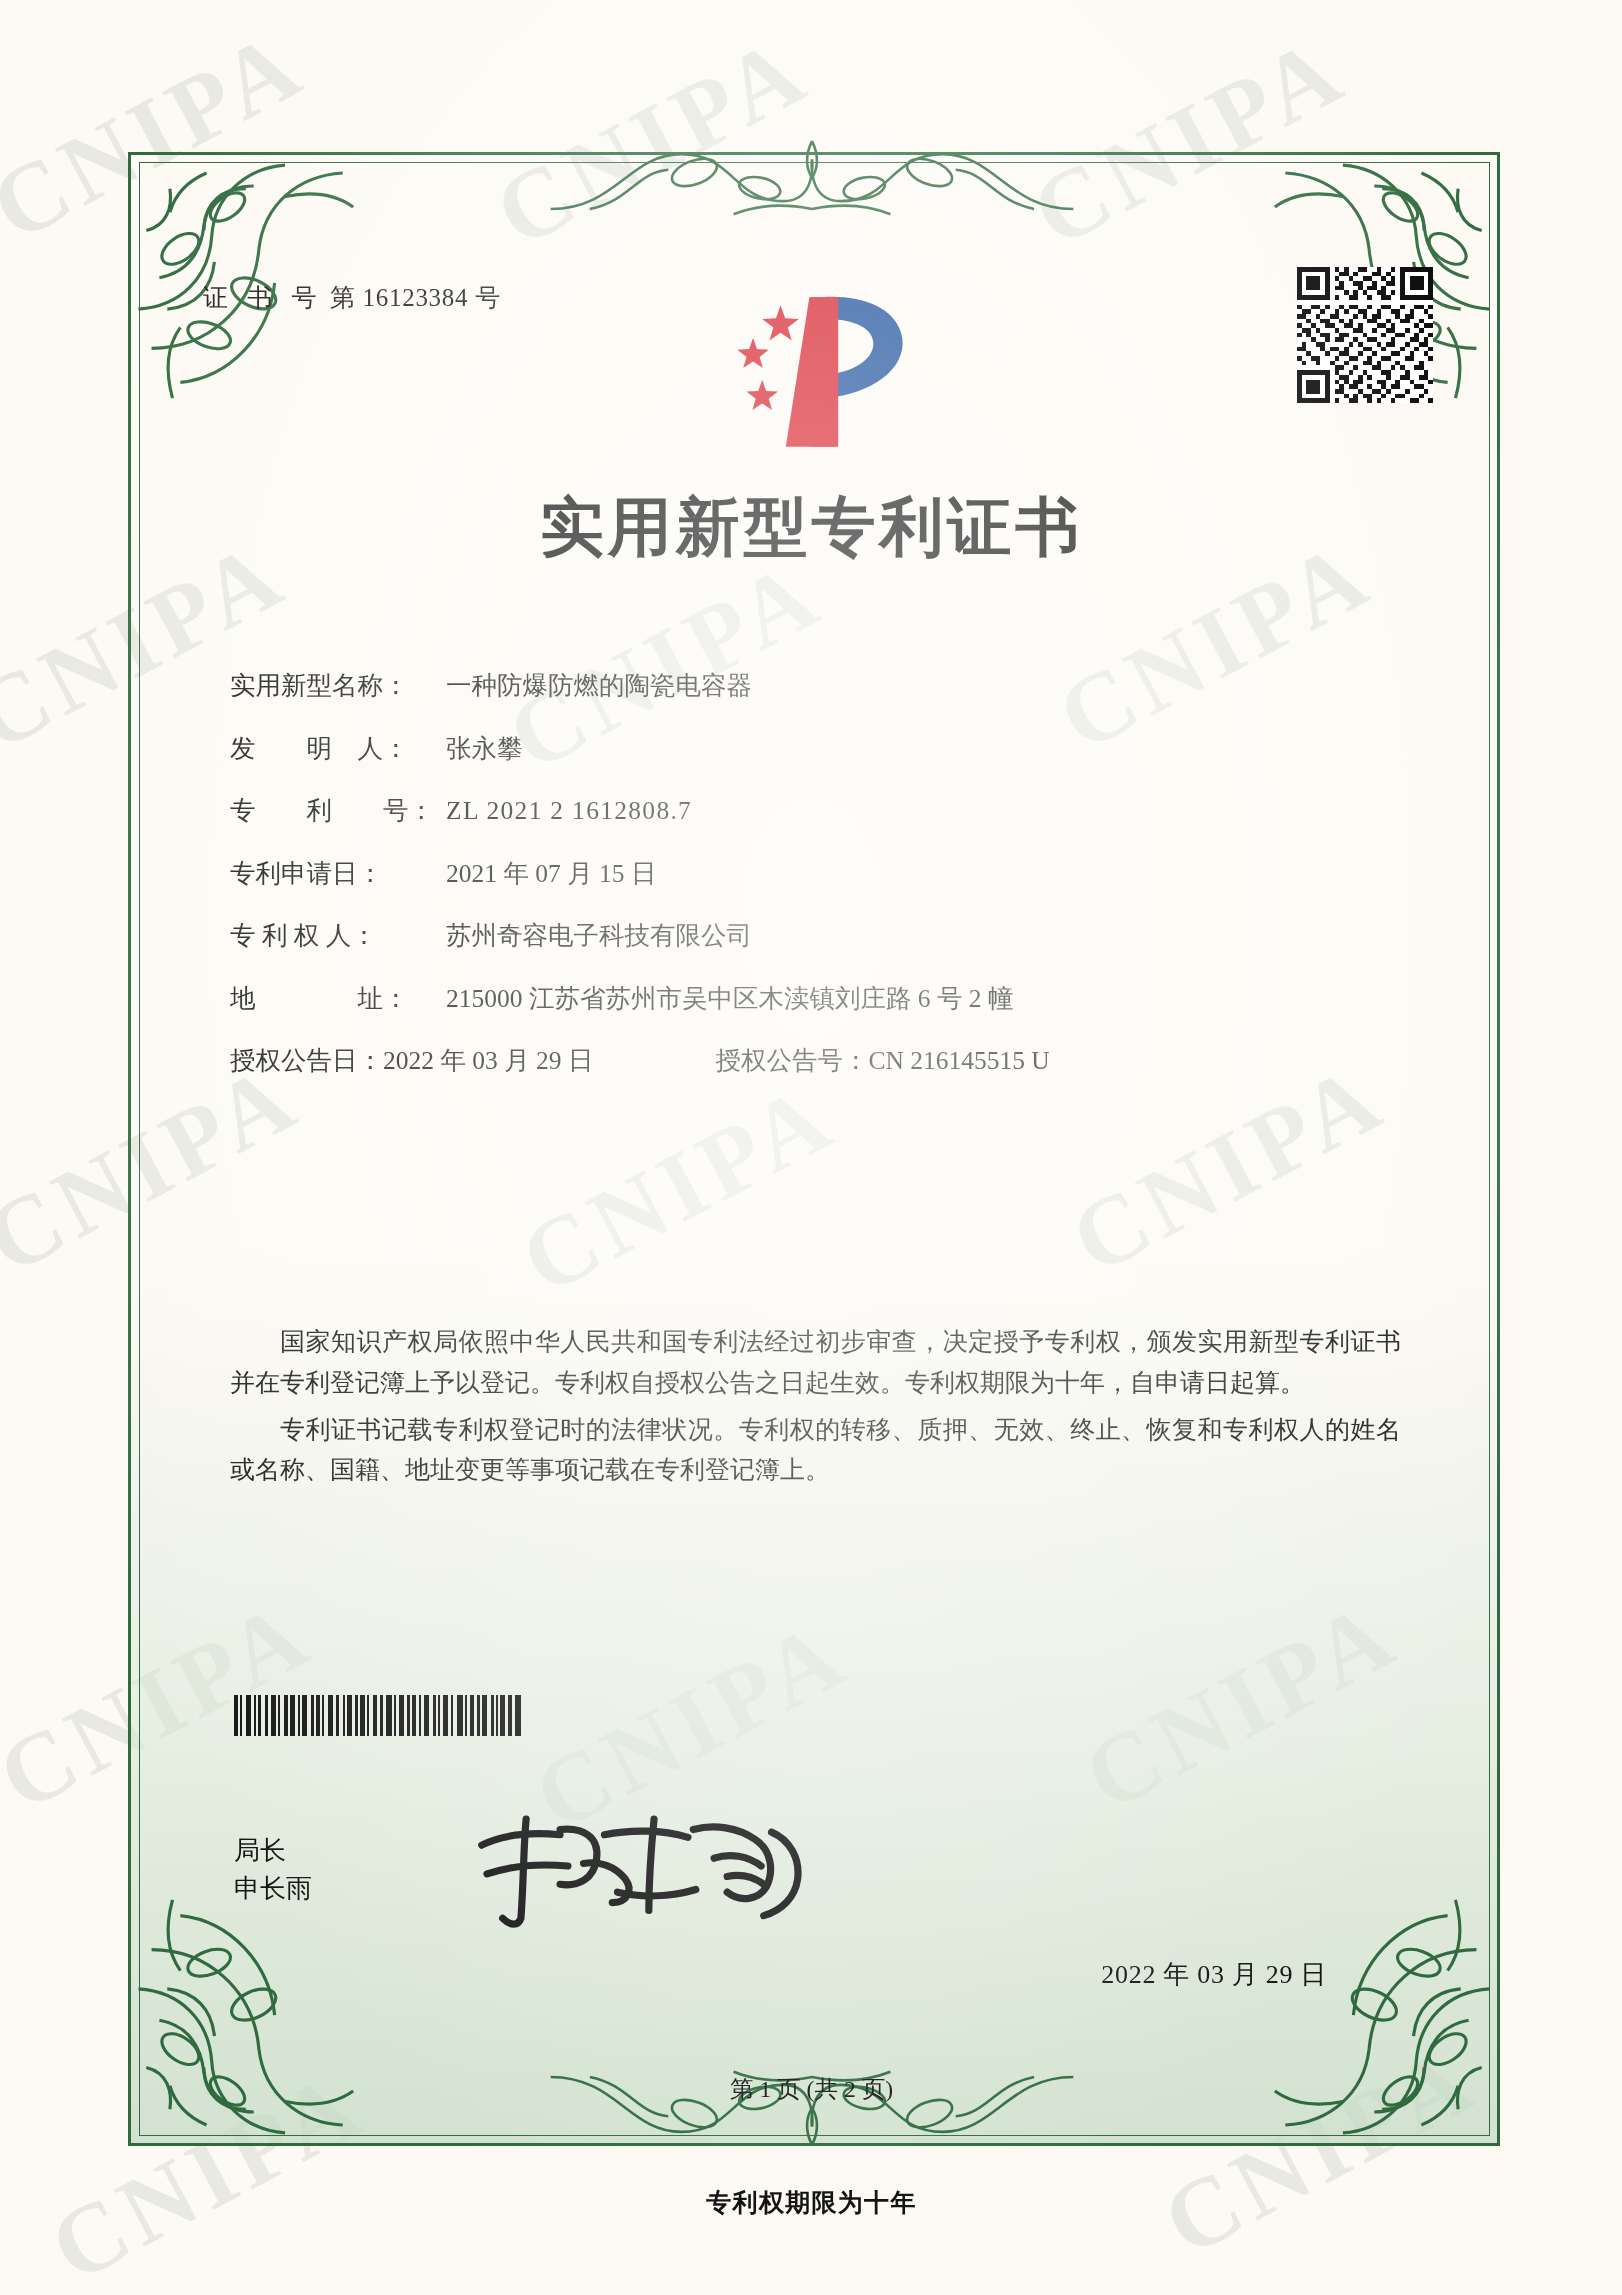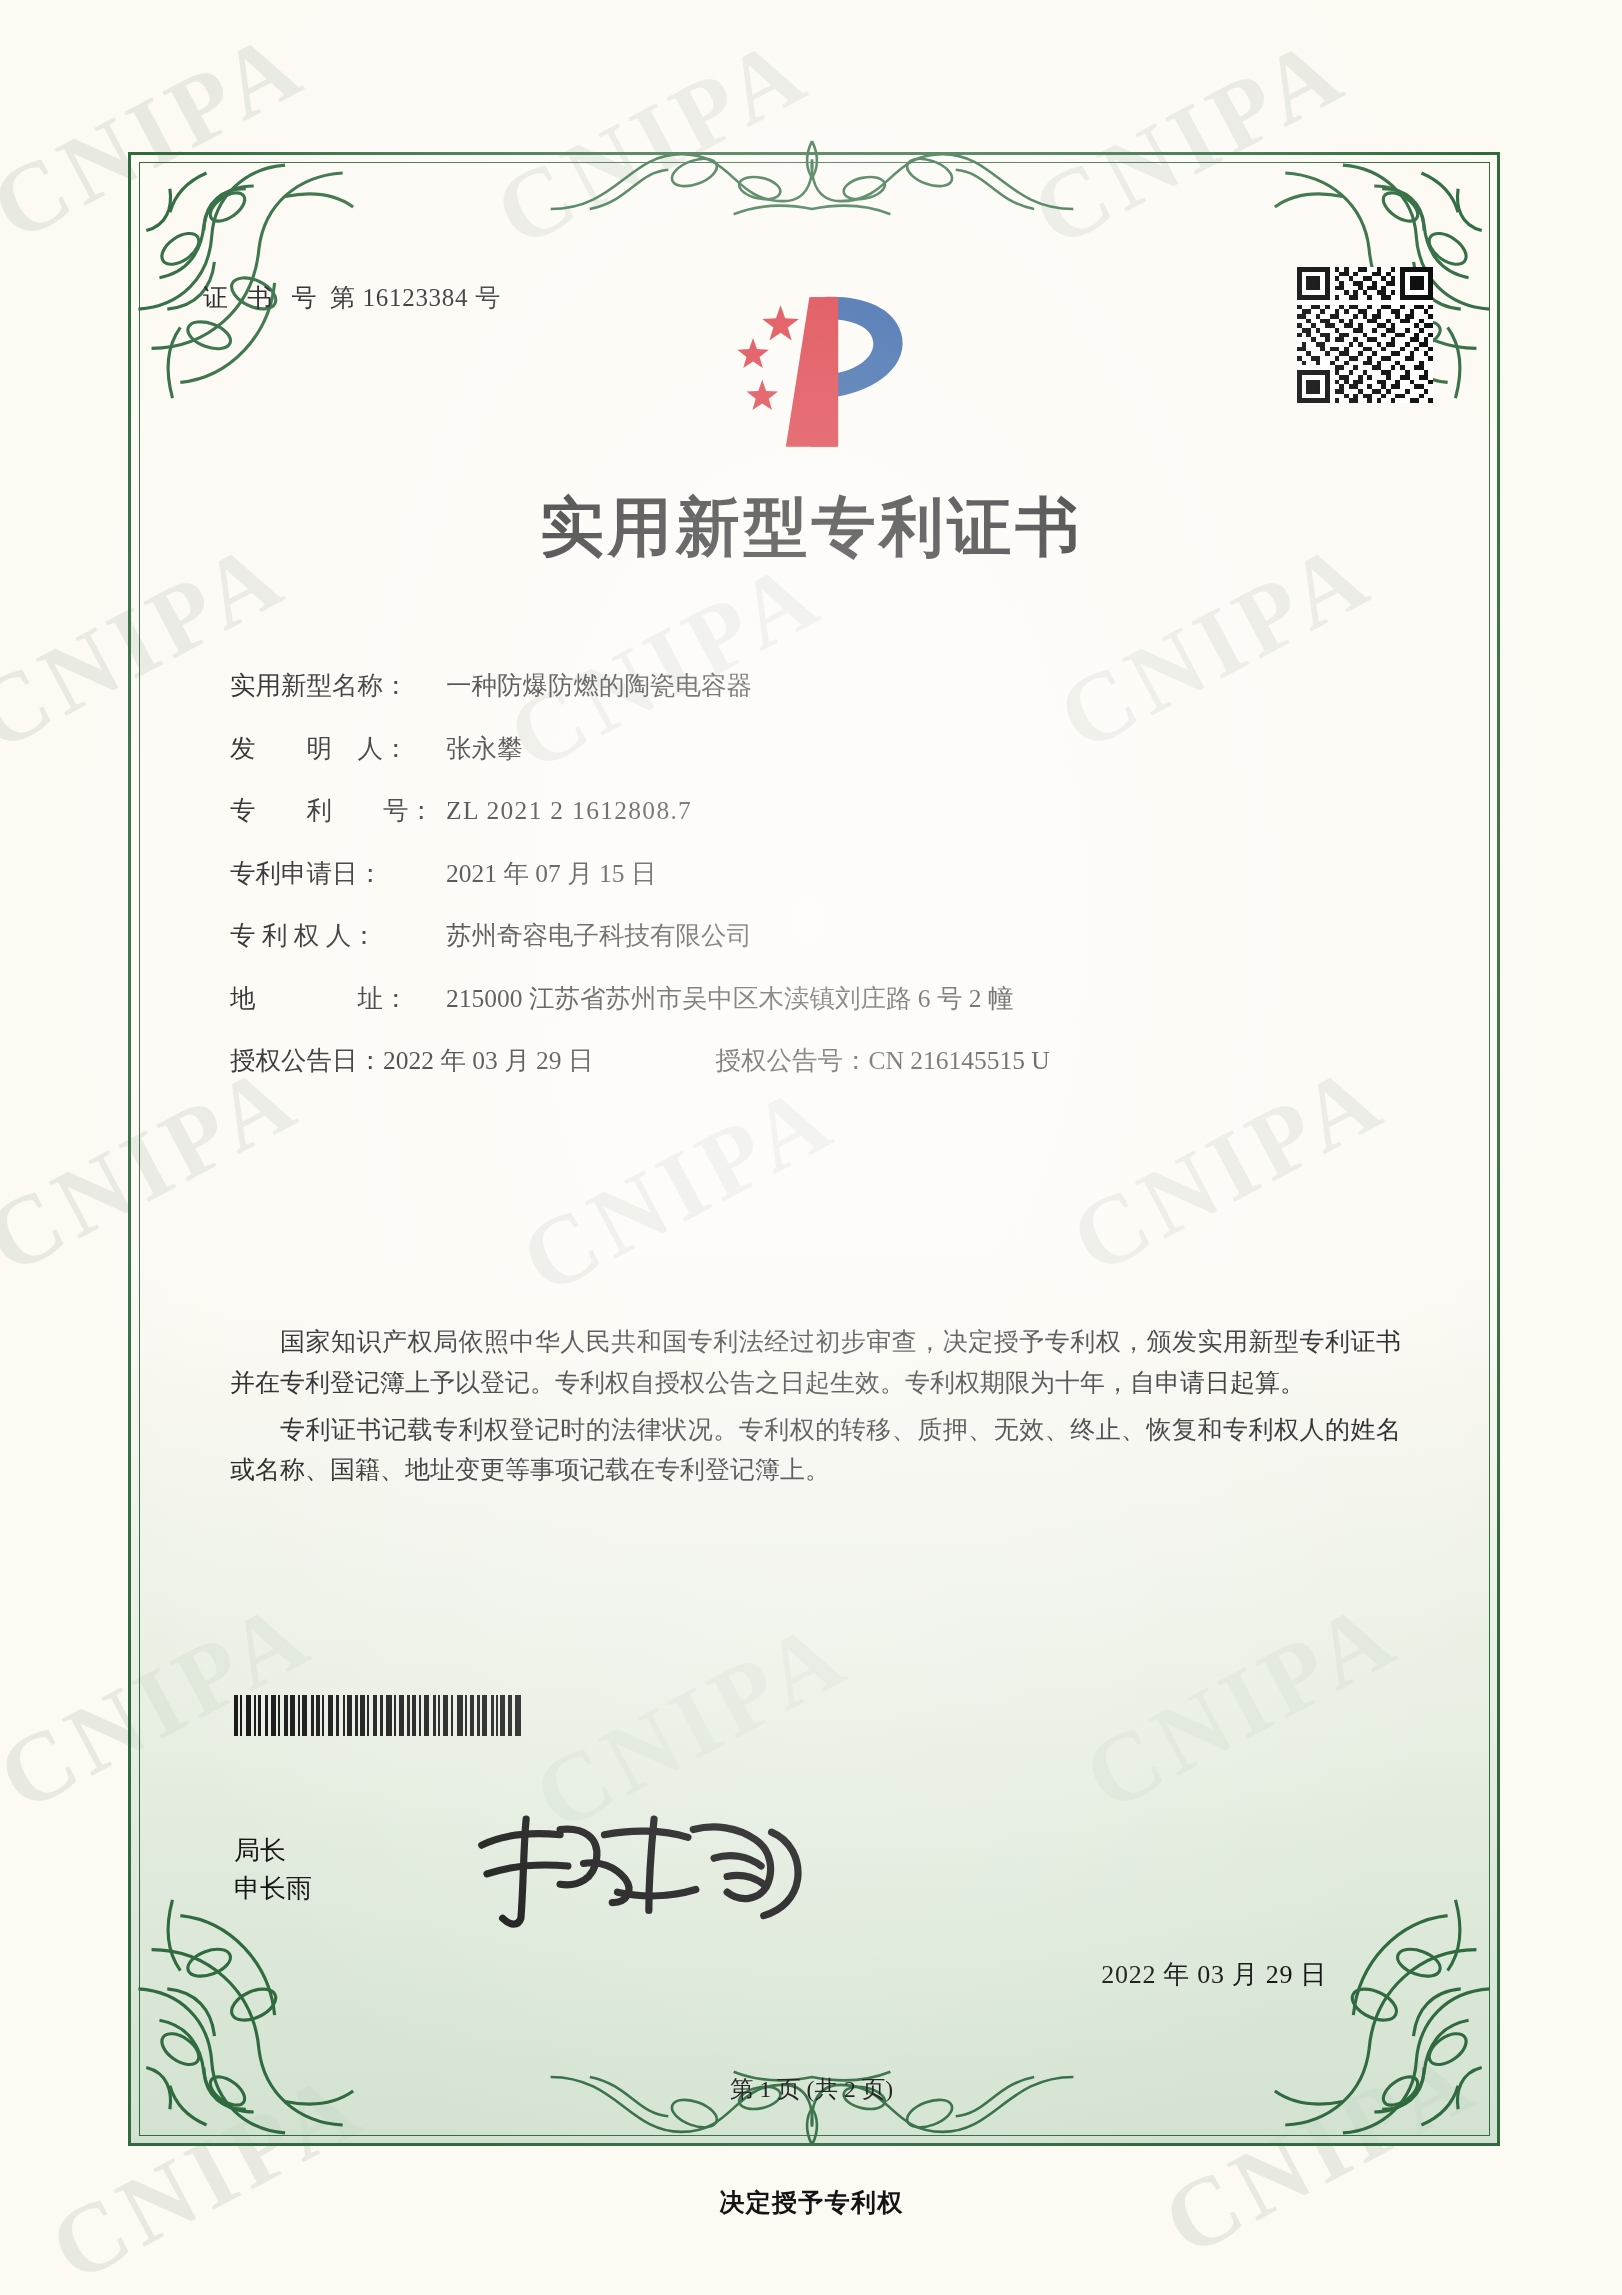--- a/index.html
+++ b/index.html
@@ -744,14 +744,14 @@
       <path d="M122 66 C140 70 162 70 182 64"></path>
     </g>
   </svg>
 
   <div class="sig-date">2022 年 03 月 29 日</div>
 
   <div class="page-no">第 1 页 (共 2 页)</div>
 
 </div>
 
-<div class="footnote">决定授予专利权</div>
+<div class="footnote">专利权期限为十年</div>
 
 
 </body></html>

